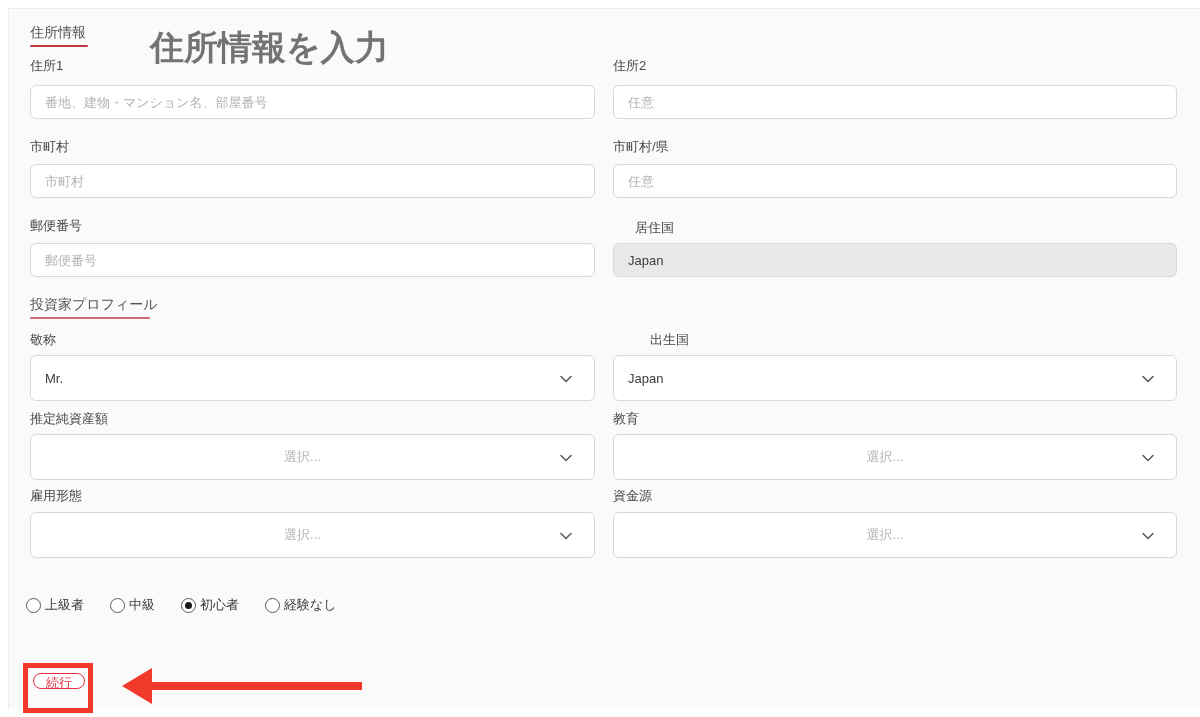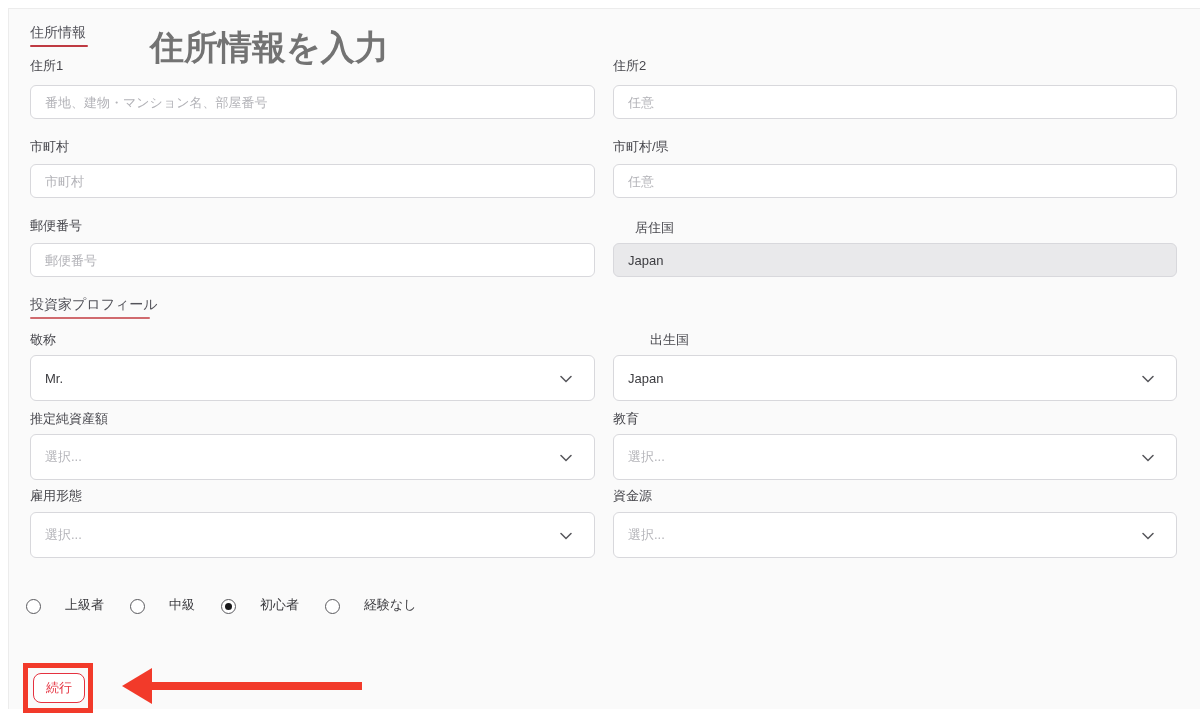--- a/index.html
+++ b/index.html
@@ -83,32 +83,32 @@
     border-radius: 6px;
     padding: 0 14px;
     font-size: 13px;
     color: #3c3c40;
     display: flex;
     align-items: center;
     justify-content: space-between;
     cursor: pointer;
   }
   .select-box .value { flex: 1; }
-  .select-box.muted .value { color: #b3b3b8; }
+  .select-box.muted .value { color: #b3b3b8; text-align: center; }
   .select-box .chev { flex: 0 0 auto; margin-right: 8px; }
 
   .radio-row {
     display: flex;
     align-items: center;
     gap: 26px;
   }
   .radio-item {
     display: flex;
-    align-items: flex-end;
-    gap: 24px;
+    align-items: center;
+    gap: 4px;
     cursor: pointer;
   }
   .radio-circle {
     width: 15px; height: 15px;
     border: 1px solid #5a5a5e;
     border-radius: 50%;
     background: #fff;
     position: relative;
     flex: 0 0 auto;
   }
@@ -120,21 +120,21 @@
     border-radius: 50%;
     background: #18181a;
   }
   .radio-label { font-size: 13px; color: #3c3c40; }
 
   .annotation-box {
     border: 5px solid #f23a2a;
     background: transparent;
   }
   .continue-btn {
-    width: 52px; height: 30px;
+    width: 52px; height: 16px;
     background: #ffffff;
     border: 1.5px solid #e5313f;
     border-radius: 8px;
     color: #e5313f;
     font-size: 13px;
     font-family: "Liberation Sans", "DejaVu Sans", sans-serif;
     cursor: pointer;
   }
 </style>
 </head>

